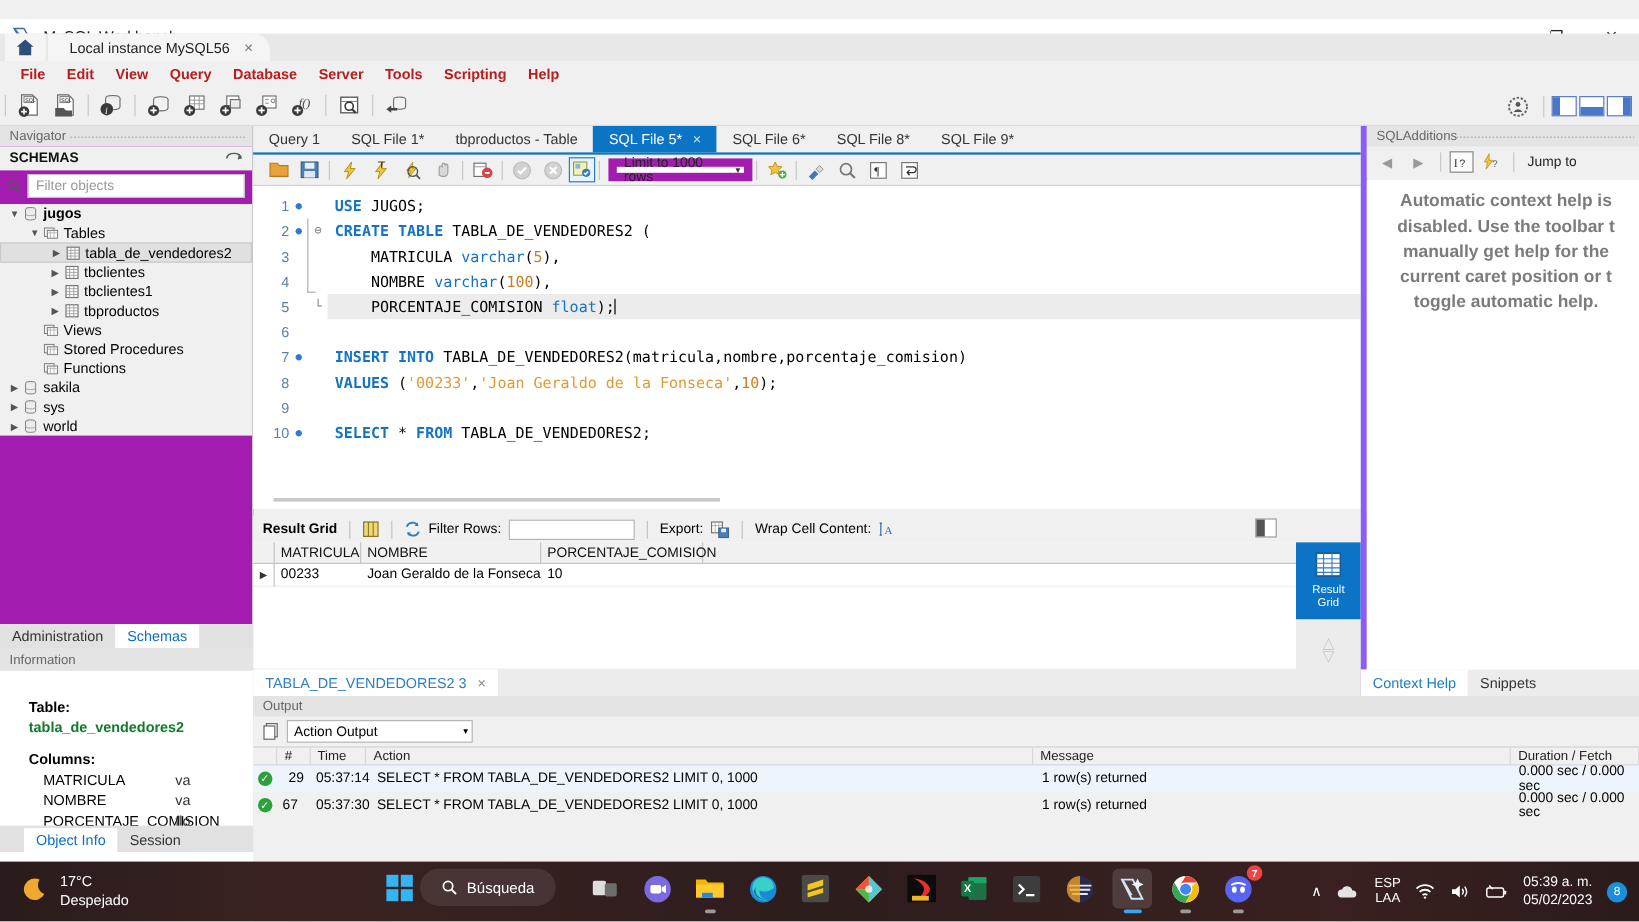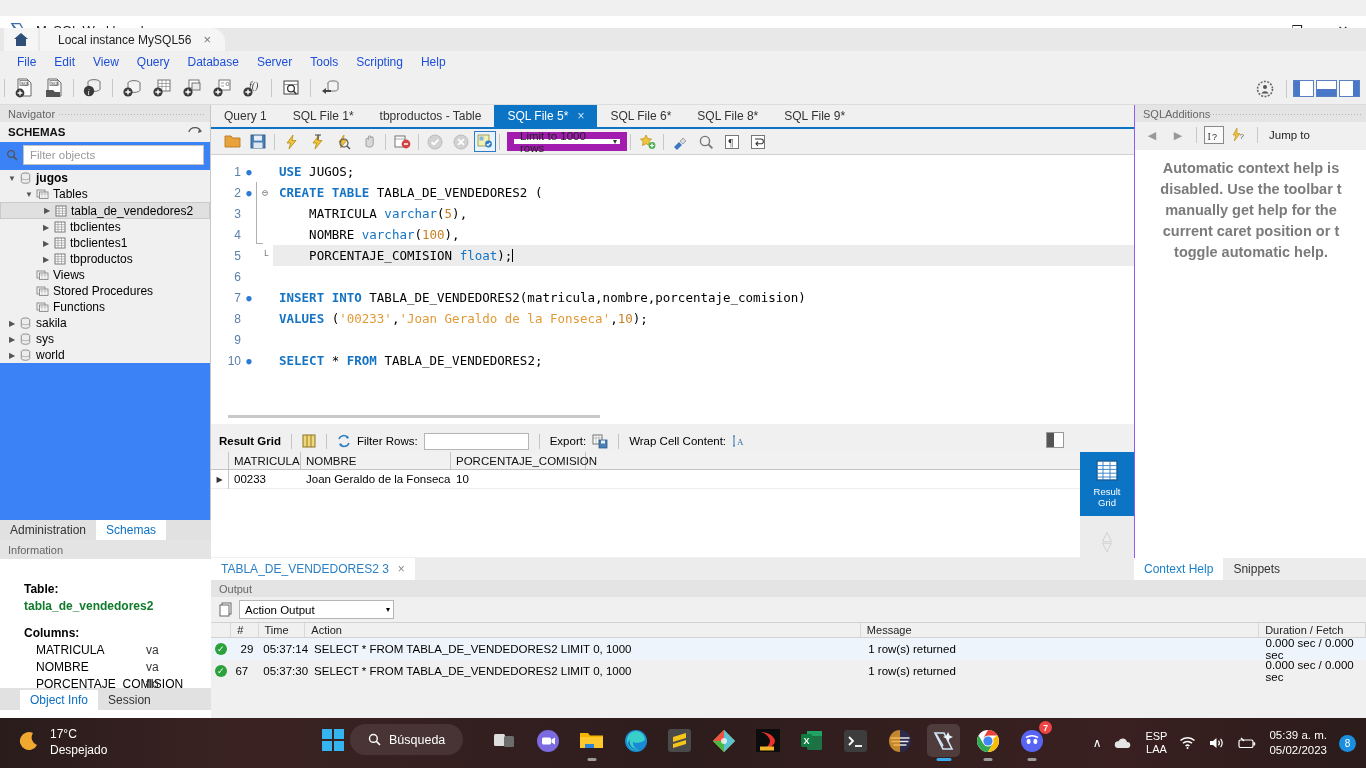--- a/index.html
+++ b/index.html
@@ -42,37 +42,37 @@
     font-size: 12px; color: #222;
     border-top-right-radius: 14px;
   }
   .inst-tab .x { color: #777; font-size: 13px; }
 
   
   .menubar {
     position: absolute; top: 51px; left: 0; width: 1366px; height: 21px;
     background: #f0f0f0; display: flex; align-items: center; padding-left: 8px;
   }
-  .menuitem { padding: 2px 9px; font-size: 12px; color: #1d4ed8; }
+  .menuitem { padding: 2px 9px; font-size: 12px; color: #b91c1c; font-weight: bold; }
 
   
   .maintoolbar {
     position: absolute; top: 72px; left: 0; width: 1366px; height: 33px;
     background: #f0f0f0; border-bottom: 1px solid #dcdcdc;
     display: flex; align-items: center;
   }
   .tb-ico { width: 30px; height: 28px; display: flex; align-items: center; justify-content: center; }
   .tb-sep { width: 1px; height: 18px; background: #c8c8c8; margin: 0 4px; }
   .right-tb { position: absolute; right: 6px; top: 0; height: 33px; display: flex; align-items: center; gap: 2px; }
   .layout-btn { width: 21px; height: 17px; border: 1px solid #5a7fc4; background: #fff; position: relative; }
 
   
   .navigator {
     position: absolute; left: 0; top: 105px; width: 211px; height: 605px;
-    background: #3b82f6; border-right: 1px solid #c8c8c8;
+    background: #a21caf; border-right: 1px solid #c8c8c8;
   }
   .panel-head {
     height: 17px; background: #e4e4e4; display: flex; align-items: center;
     padding-left: 8px; font-size: 11px; color: #666; position: relative;
   }
   .panel-head .dots {
     position: absolute; left: 58px; right: 4px; top: 8px; height: 2px;
     background-image: radial-gradient(circle, #b6b6b6 0.7px, transparent 0.8px);
     background-size: 3px 3px;
   }
@@ -222,21 +222,21 @@
            border-top: 1px solid #d2d2d2; }
   .oh { font-size: 11px; padding-left: 6px; color: #222; display: flex; align-items: center;
         border-right: 1px solid #d8d8d8; }
   .orow { display: flex; height: 22px; align-items: center; font-size: 11.5px; }
   .orow.alt { background: #eef4fb; }
   .ok-ico { width: 12px; height: 12px; border-radius: 50%; background: #2aa13a; color: #fff;
             font-size: 9px; display: flex; align-items: center; justify-content: center; }
 
   
   .sqladd { position: absolute; left: 1134px; top: 105px; width: 232px; height: 475px;
-            background: #f0f0f0; border-left: 1px solid #8b5cf6; }
+            background: #f0f0f0; border-left: 5px solid #8b5cf6; }
   .sa-toolbar { height: 26px; display: flex; align-items: center; padding-left: 6px; gap: 4px; background: #f0f0f0; }
   .sa-ico { width: 22px; height: 20px; display: flex; align-items: center; justify-content: center;
             color: #999; font-size: 11px; }
   .sa-body { position: absolute; top: 45px; left: 0; width: 232px; height: 410px; background: #fff;
              padding: 8px 0 0 0; }
   .sa-msg { font-size: 14.5px; font-weight: bold; color: #7b7b7b; line-height: 21px;
             text-align: center; padding: 0 2px; white-space: nowrap; }
   .bottomTabsR { position: absolute; left: 1134px; top: 558px; width: 232px; height: 22px;
                  background: #ececec; display: flex; align-items: center; }
   .rtab { height: 22px; padding: 0 10px; display: flex; align-items: center; font-size: 12px; color: #333; }

